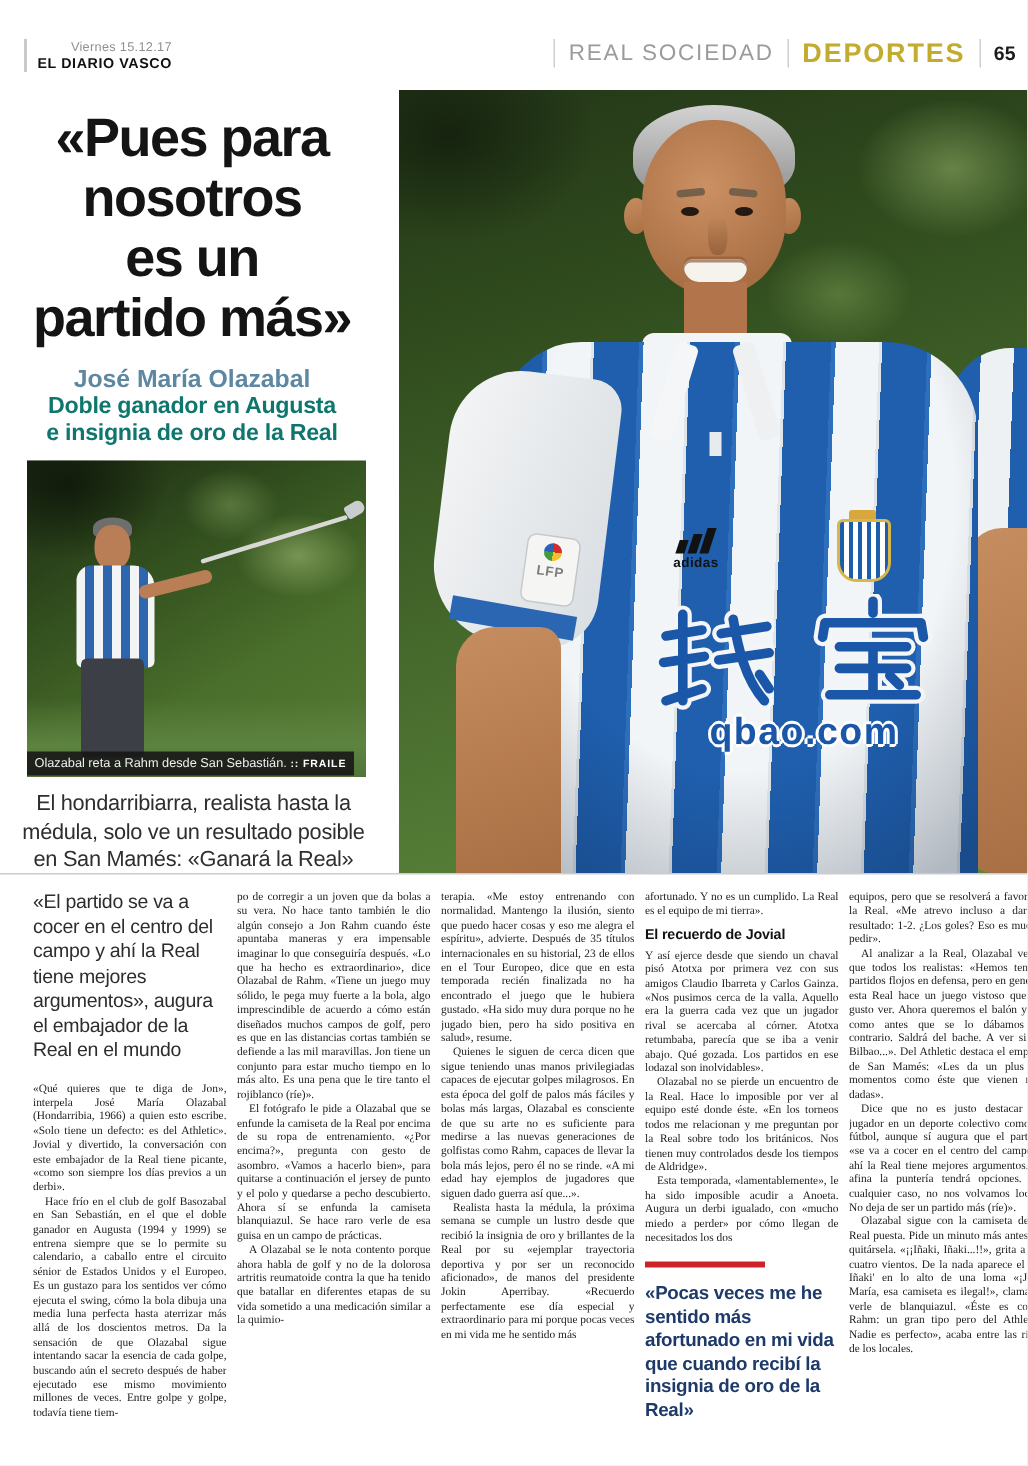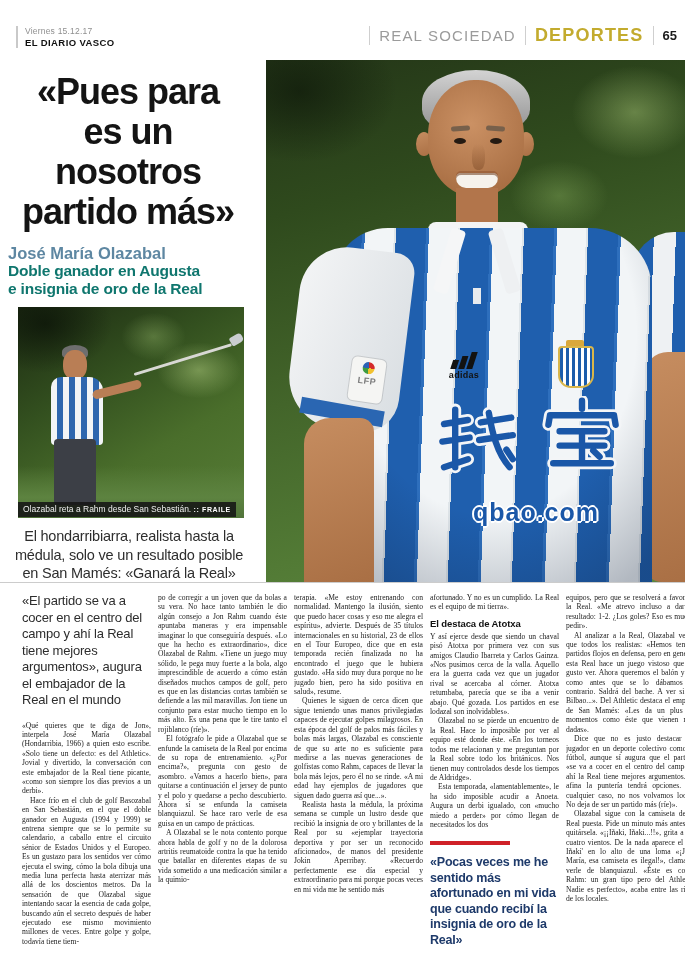--- a/index.html
+++ b/index.html
@@ -1,32 +1,32 @@
 <!DOCTYPE html>
 <html><head>
 <meta charset="utf-8">
 <style>
   html,body{margin:0;padding:0;background:#e9e9e9;}
   .page{position:relative;width:685px;height:977px;background:#fff;overflow:hidden;
         font-family:"Liberation Sans",sans-serif;}
 
   
   .mast-left{position:absolute;left:16px;top:26px;border-left:2px solid #c9c9c9;padding-left:7px;}
-  .mast-date{font-size:8.5px;color:#8f8f8f;letter-spacing:.2px;}
+  .mast-date{font-size:8.5px;color:#8f8f8f;letter-spacing:.2px;text-align:right;}
   .mast-paper{font-size:9.5px;font-weight:bold;color:#101010;letter-spacing:.4px;margin-top:1px;}
   .mast-right{position:absolute;right:8px;top:25px;display:flex;align-items:center;gap:9px;}
   .mast-sec{font-size:15px;color:#9b9b9b;letter-spacing:1.2px;}
   .mast-div{width:1px;height:19px;background:#cfcfcf;}
   .mast-dep{font-size:18px;font-weight:bold;color:#c3ab2e;letter-spacing:1.2px;}
   .mast-page{font-size:13px;font-weight:bold;color:#1b1b1b;}
 
   
   .headline{position:absolute;left:8px;top:72px;width:240px;text-align:center;
             font-weight:bold;color:#141414;font-size:36px;line-height:40px;letter-spacing:-1px;}
-  .byline{position:absolute;left:8px;top:244px;width:240px;text-align:left;}
+  .byline{position:absolute;left:8px;top:244px;width:240px;text-align:center;}
   .byline-name{font-size:16.5px;font-weight:bold;color:#5e87a2;line-height:18px;}
   .byline-sub{font-size:15.5px;font-weight:bold;color:#0f766e;line-height:17.5px;letter-spacing:-.2px;}
 
   
   .inset-photo{position:absolute;left:18px;top:307px;width:226px;height:211px;overflow:hidden;
     background:
       radial-gradient(60px 40px at 80% 30%, rgba(205,232,150,.40), transparent 70%),
       radial-gradient(46px 34px at 60% 14%, rgba(180,215,130,.30), transparent 70%),
       radial-gradient(90px 66px at 12% 8%, rgba(6,12,5,.62), transparent 75%),
       linear-gradient(150deg,#1c2a12 0%,#33501f 35%,#4a6e2b 65%,#567c36 100%);}
@@ -91,21 +91,21 @@
   .mp-crest{position:absolute;left:292px;top:286px;width:32px;height:38px;
       background:repeating-linear-gradient(90deg,#1b5cab 0 3px,#fff 3px 6px);
       border:2px solid #d9b64a;border-radius:4px 4px 13px 13px;}
   .mp-crown{position:absolute;left:300px;top:280px;width:18px;height:7px;background:#d9a83c;border-radius:2px 2px 0 0;}
   .cjk{position:absolute;width:80px;height:80px;}
   .cjk path{fill:none;stroke-linecap:round;stroke-linejoin:round;}
   .cjk .out{stroke:#f3f5f7;stroke-width:15;}
   .cjk .ink{stroke:#1a57a8;stroke-width:8;}
   .mp-qbao{position:absolute;left:150px;top:414px;width:240px;text-align:center;
       font-size:25px;font-weight:bold;color:#1a57a8;letter-spacing:1px;
-      text-shadow:-2px 0 0 #fff,2px 0 0 #fff,0 -2px 0 #fff,0 2px 0 #fff,-1px -1px 0 #fff,1px 1px 0 #fff;margin-top:24px;}
+      text-shadow:-2px 0 0 #fff,2px 0 0 #fff,0 -2px 0 #fff,0 2px 0 #fff,-1px -1px 0 #fff,1px 1px 0 #fff;}
   .mp-sleeve-l{position:absolute;left:28px;top:188px;width:112px;height:182px;background:linear-gradient(105deg,#f4f5f6,#d9dee2);
       border-radius:48px 20px 36px 52px;transform:rotate(7deg);}
   .mp-cuff-l{position:absolute;left:34px;top:344px;width:84px;height:16px;background:#2a66b2;transform:rotate(10deg);}
   .mp-arm-l{position:absolute;left:38px;top:358px;width:70px;height:164px;border-radius:26px 14px 0 0;}
   .mp-sleeve-r{position:absolute;left:366px;top:172px;width:70px;height:142px;
       background:repeating-linear-gradient(92deg,#1f5fae 0 22px,#eef1f3 22px 44px);border-radius:42px 0 0 30px;}
   .mp-arm-r{position:absolute;left:378px;top:292px;width:50px;height:230px;border-radius:24px 0 0 18px;}
   .mp-patch{position:absolute;left:84px;top:298px;width:34px;height:44px;background:#f5f5f3;
       border-radius:5px;transform:rotate(8deg);box-shadow:0 0 0 1px rgba(0,0,0,.12);text-align:center;}
   .mp-patch-ball{width:12px;height:12px;border-radius:50%;margin:4px auto 2px;
@@ -137,22 +137,22 @@
     <span class="mast-div"></span>
     <span class="mast-sec">REAL SOCIEDAD</span>
     <span class="mast-div"></span>
     <span class="mast-dep">DEPORTES</span>
     <span class="mast-div"></span>
     <span class="mast-page">65</span>
   </div>
 
   <div class="headline">
     <div>«Pues para</div>
+    <div>nosotros</div>
     <div>es un</div>
-    <div>nosotros</div>
     <div>partido más»</div>
   </div>
 
   <div class="byline">
     <div class="byline-name">José María Olazabal</div>
     <div class="byline-sub">Doble ganador en Augusta</div>
     <div class="byline-sub">e insignia de oro de la Real</div>
   </div>
 
   <div class="inset-photo">
@@ -234,21 +234,21 @@
       <p class="para">El fotógrafo le pide a Olazabal que se enfunde la camiseta de la Real por encima de su ropa de entrenamiento. «¿Por encima?», pregunta con gesto de asombro. «Vamos a hacerlo bien», para quitarse a continuación el jersey de punto y el polo y quedarse a pecho descubierto. Ahora sí se enfunda la camiseta blanquiazul. Se hace raro verle de esa guisa en un campo de prácticas.</p>
       <p class="para">A Olazabal se le nota contento porque ahora habla de golf y no de la dolorosa artritis reumatoide contra la que ha tenido que batallar en diferentes etapas de su vida sometido a una medicación similar a la quimio-</p>
     </div>
     <div class="col">
       <p class="para noindent">terapia. «Me estoy entrenando con normalidad. Mantengo la ilusión, siento que puedo hacer cosas y eso me alegra el espíritu», advierte. Después de 35 títulos internacionales en su historial, 23 de ellos en el Tour Europeo, dice que en esta temporada recién finalizada no ha encontrado el juego que le hubiera gustado. «Ha sido muy dura porque no he jugado bien, pero ha sido positiva en salud», resume.</p>
       <p class="para">Quienes le siguen de cerca dicen que sigue teniendo unas manos privilegiadas capaces de ejecutar golpes milagrosos. En esta época del golf de palos más fáciles y bolas más largas, Olazabal es consciente de que su arte no es suficiente para medirse a las nuevas generaciones de golfistas como Rahm, capaces de llevar la bola más lejos, pero él no se rinde. «A mi edad hay ejemplos de jugadores que siguen dado guerra así que...».</p>
       <p class="para">Realista hasta la médula, la próxima semana se cumple un lustro desde que recibió la insignia de oro y brillantes de la Real por su «ejemplar trayectoria deportiva y por ser un reconocido aficionado», de manos del presidente Jokin Aperribay. «Recuerdo perfectamente ese día especial y extraordinario para mi porque pocas veces en mi vida me he sentido más</p>
     </div>
     <div class="col">
       <p class="para noindent">afortunado. Y no es un cumplido. La Real es el equipo de mi tierra».</p>
-      <h3 class="subhead">El destaca de Atotxa</h3>
+      <h3 class="subhead">El recuerdo de Jovial</h3>
       <p class="para noindent">Y así ejerce desde que siendo un chaval pisó Atotxa por primera vez con sus amigos Claudio Ibarreta y Carlos Gainza. «Nos pusimos cerca de la valla. Aquello era la guerra cada vez que un jugador rival se acercaba al córner. Atotxa retumbaba, parecía que se iba a venir abajo. Qué gozada. Los partidos en ese lodazal son inolvidables».</p>
       <p class="para">Olazabal no se pierde un encuentro de la Real. Hace lo imposible por ver al equipo esté donde éste. «En los torneos todos me relacionan y me preguntan por la Real sobre todo los británicos. Nos tienen muy controlados desde los tiempos de Aldridge».</p>
       <p class="para">Esta temporada, «lamentablemente», le ha sido imposible acudir a Anoeta. Augura un derbi igualado, con «mucho miedo a perder» por cómo llegan de necesitados los dos</p>
       <div class="pullquote">
         <div class="pq-rule"></div>
         <div class="pq-text">«Pocas veces me he sentido más afortunado en mi vida que cuando recibí la insignia de oro de la Real»</div>
       </div>
     </div>
     <div class="col">
       <p class="para noindent">equipos, pero que se resolverá a favor de la Real. «Me atrevo incluso a dar el resultado: 1-2. ¿Los goles? Eso es mucho pedir».</p>

